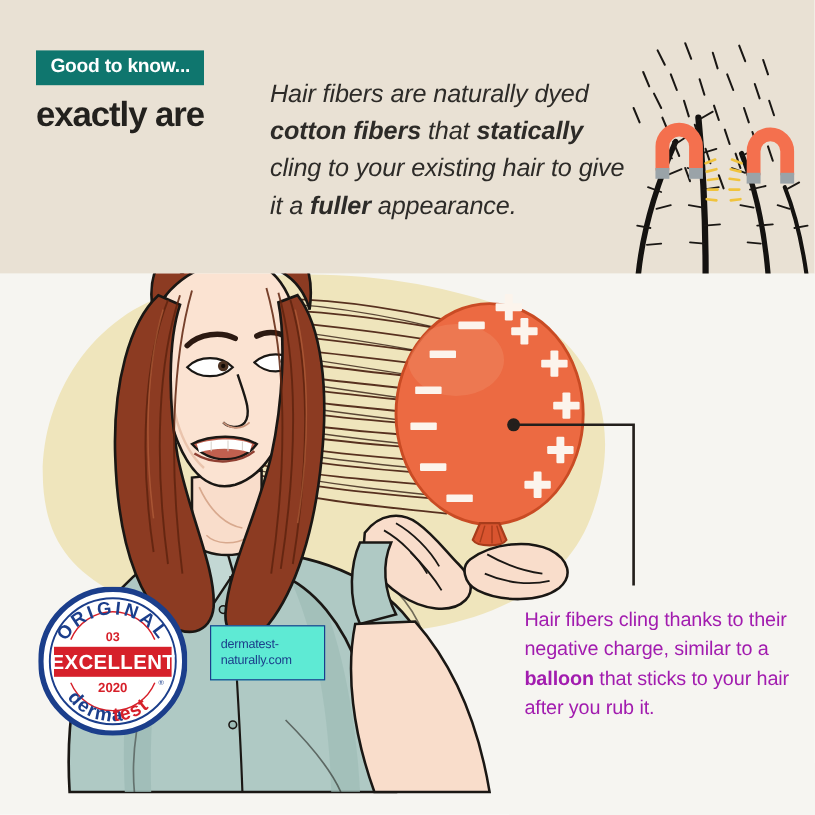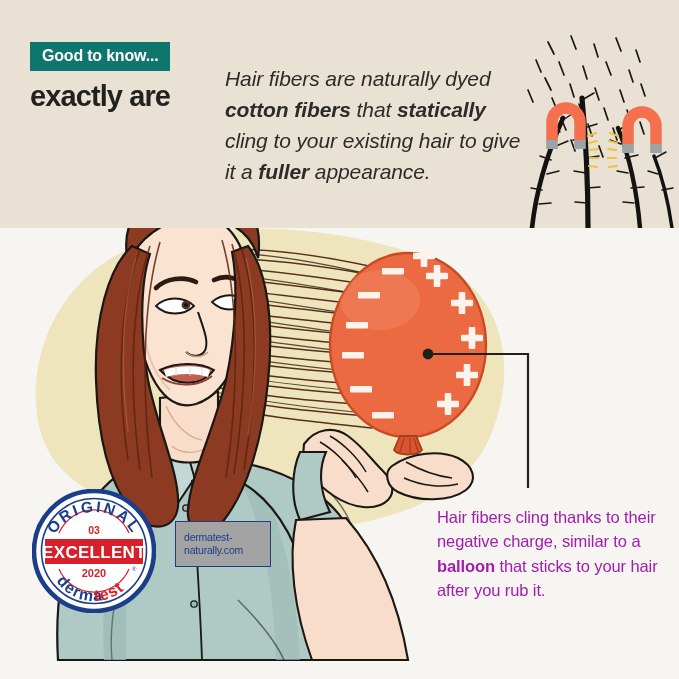--- a/index.html
+++ b/index.html
@@ -83,21 +83,21 @@
   
   .seal {
     position: absolute;
     left: 32px; top: 489px;
     width: 124px; height: 124px;
   }
   .urlbox {
     position: absolute;
     left: 175px; top: 521px;
     width: 96px; height: 46px;
-    background: #a3a3a3;
+    background: #5eead4;
     border: 1.6px solid #1B3E8B;
     box-sizing: border-box;
   }
   .urlbox span {
     display: block;
     color: #1B3E8B;
     font-size: 10.5px;
     line-height: 1.25;
     padding: 9px 0 0 8px;
     letter-spacing: -0.2px;

